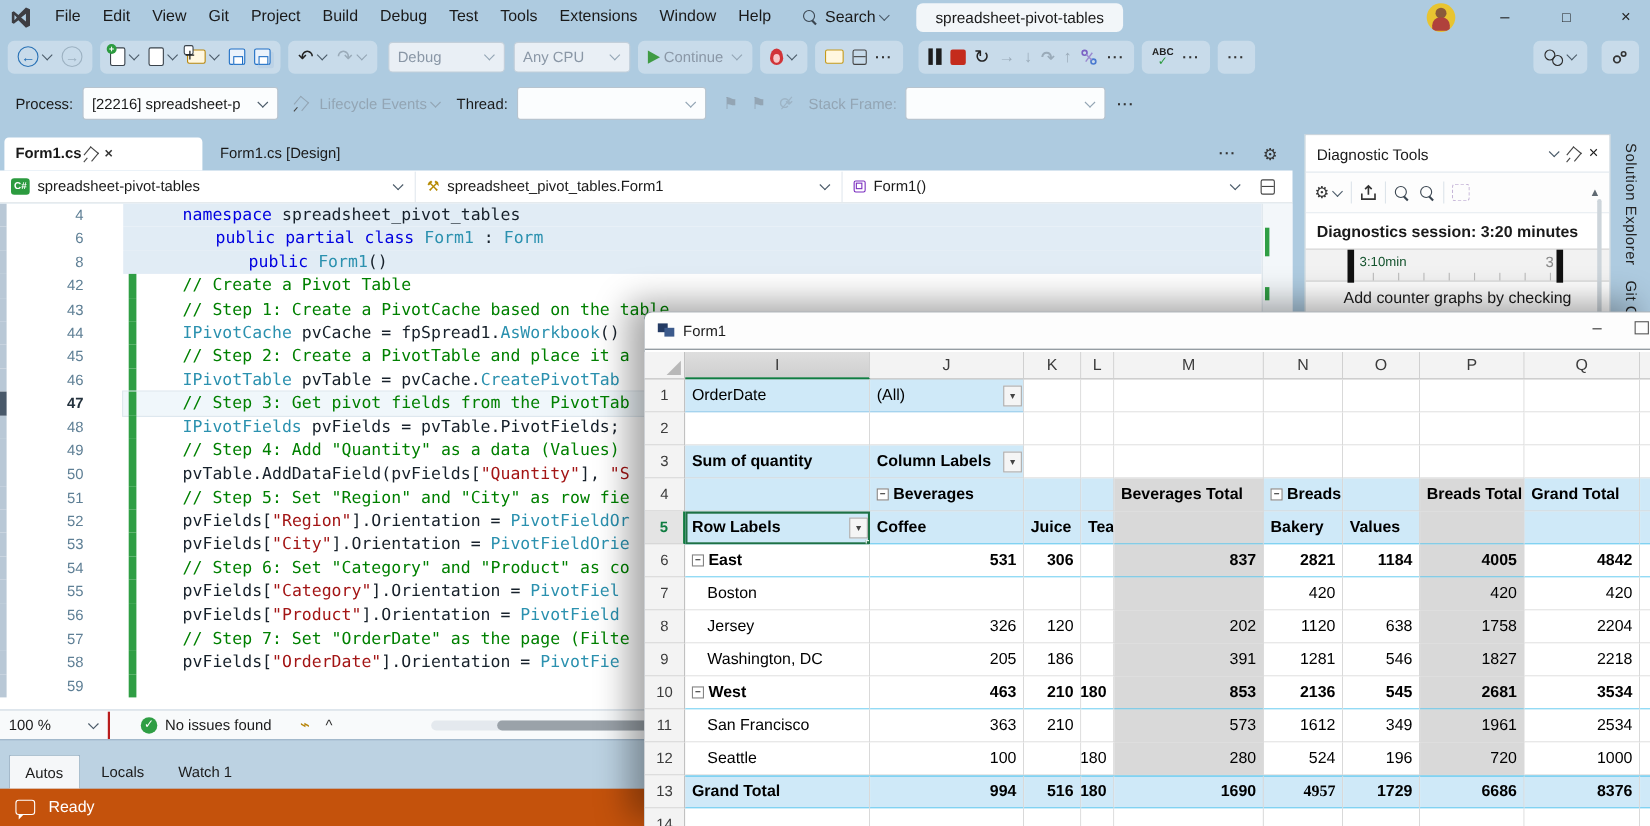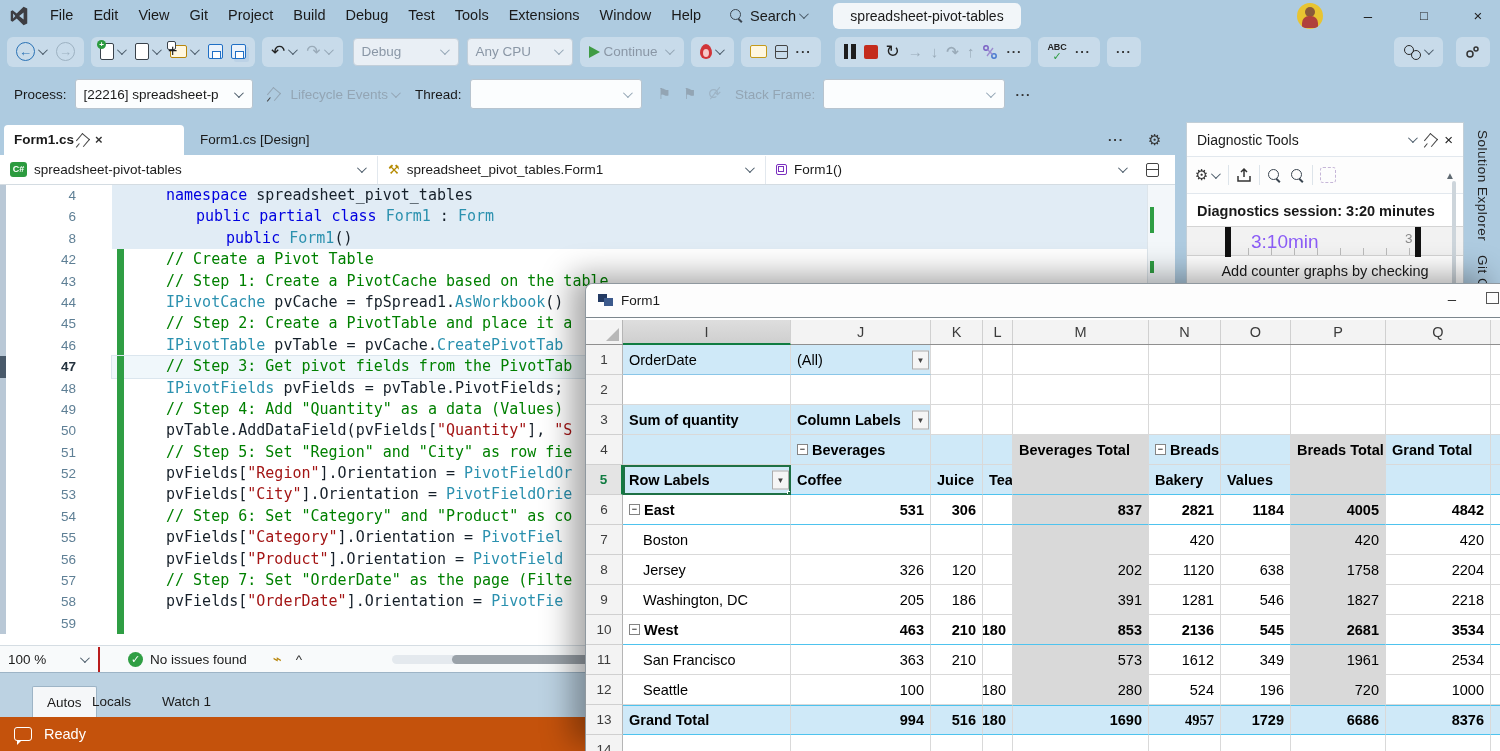--- a/index.html
+++ b/index.html
@@ -124,21 +124,21 @@
   
   #diagpanel { position:absolute; left:1186px; top:122px; width:278px; height:629px; background:#f6f8fa; border:1px solid #c2cfd8; }
   #diaghead { display:flex; align-items:center; height:33px; background:#fff; padding:0 10px; font-size:14px; }
   #diagtools { display:flex; align-items:center; height:38px; border-top:1px solid #e2e8ee; border-bottom:1px solid #e2e8ee; background:#fdfdfd; padding:0 8px; }
   .gear { font-size:15px; color:#333; }
   .vsep { width:1px; height:20px; background:#dde4ea; margin:0 7px; }
   #diagsession { font-weight:bold; font-size:14.5px; padding:9px 10px 7px 10px; background:#fff; }
   #ruler { position:relative; height:30px; background:#f2f2f2; border-top:1px solid #d4d4d4; border-bottom:1px solid #d4d4d4; }
   .rbar { position:absolute; top:0; width:6px; height:30px; background:#111; }
   .rtick { position:absolute; bottom:0; width:1px; height:7px; background:#bbb; }
-  #rlabel { position:absolute; left:64px; top:4px; color:#8b5cf6; font-size:19px; }
+  #rlabel { position:absolute; left:49px; top:4px; color:#14532d; font-size:12px; }
   #rlabel2 { position:absolute; left:218px; top:4px; color:#8a8a8a; font-size:13.5px; }
   #diaghint { background:#fff; text-align:center; font-size:14.5px; padding:7px 0; }
   #diagsb { position:absolute; right:3px; top:42px; width:12px; height:230px; } 
   #diagsb .trk { position:absolute; left:4px; top:16px; width:4px; height:200px; background:#cdd5db; border-radius:2px; }
 
   
   #sidestrip { position:absolute; left:1466px; top:116px; width:34px; height:635px; }
   .vtext { writing-mode:vertical-rl; font-size:13.5px; color:#222; margin:14px 0 0 9px; letter-spacing:.5px; }
 
   
@@ -443,21 +443,21 @@
   <span class="okcirc">✓</span>
   <span>No issues found</span>
   <span class="broom">⌁</span>
   <span style="margin-left:14px; color:#333;">^</span>
   <div id="hsb">
       <div class="thumb"></div>
     </div>
 </div>
 
 <div id="watchpanel">
-  <div class="wtab active" style="left:8px;margin-left:24px;">Autos</div>
+  <div class="wtab active" style="left:8px;">Autos</div>
   <div class="wtab" style="left:78px;">Locals</div>
   <div class="wtab" style="left:148px;">Watch 1</div>
 </div>
 
 <div id="statusbar">
   <span class="bubble"></span>
   <span>Ready</span>
 </div>
 
 <div id="diagpanel">

